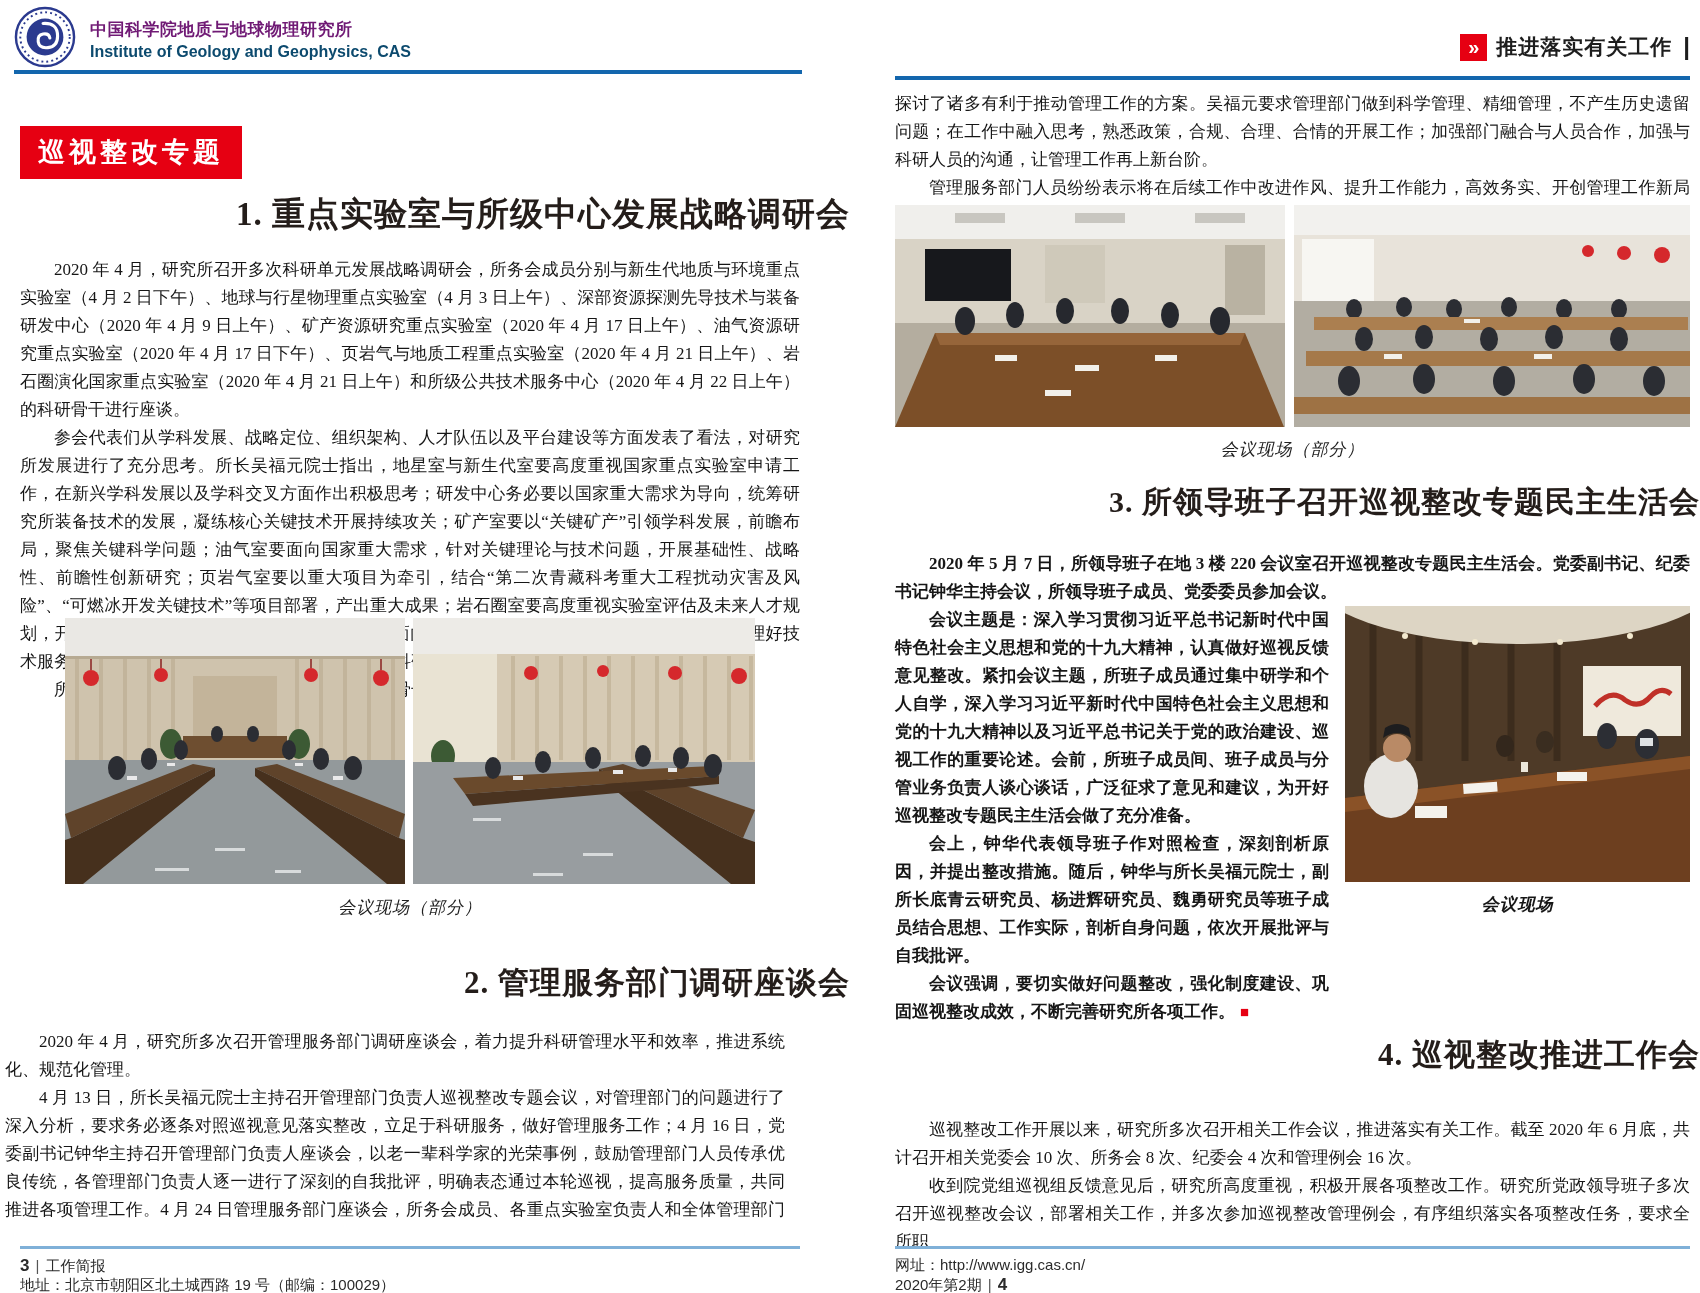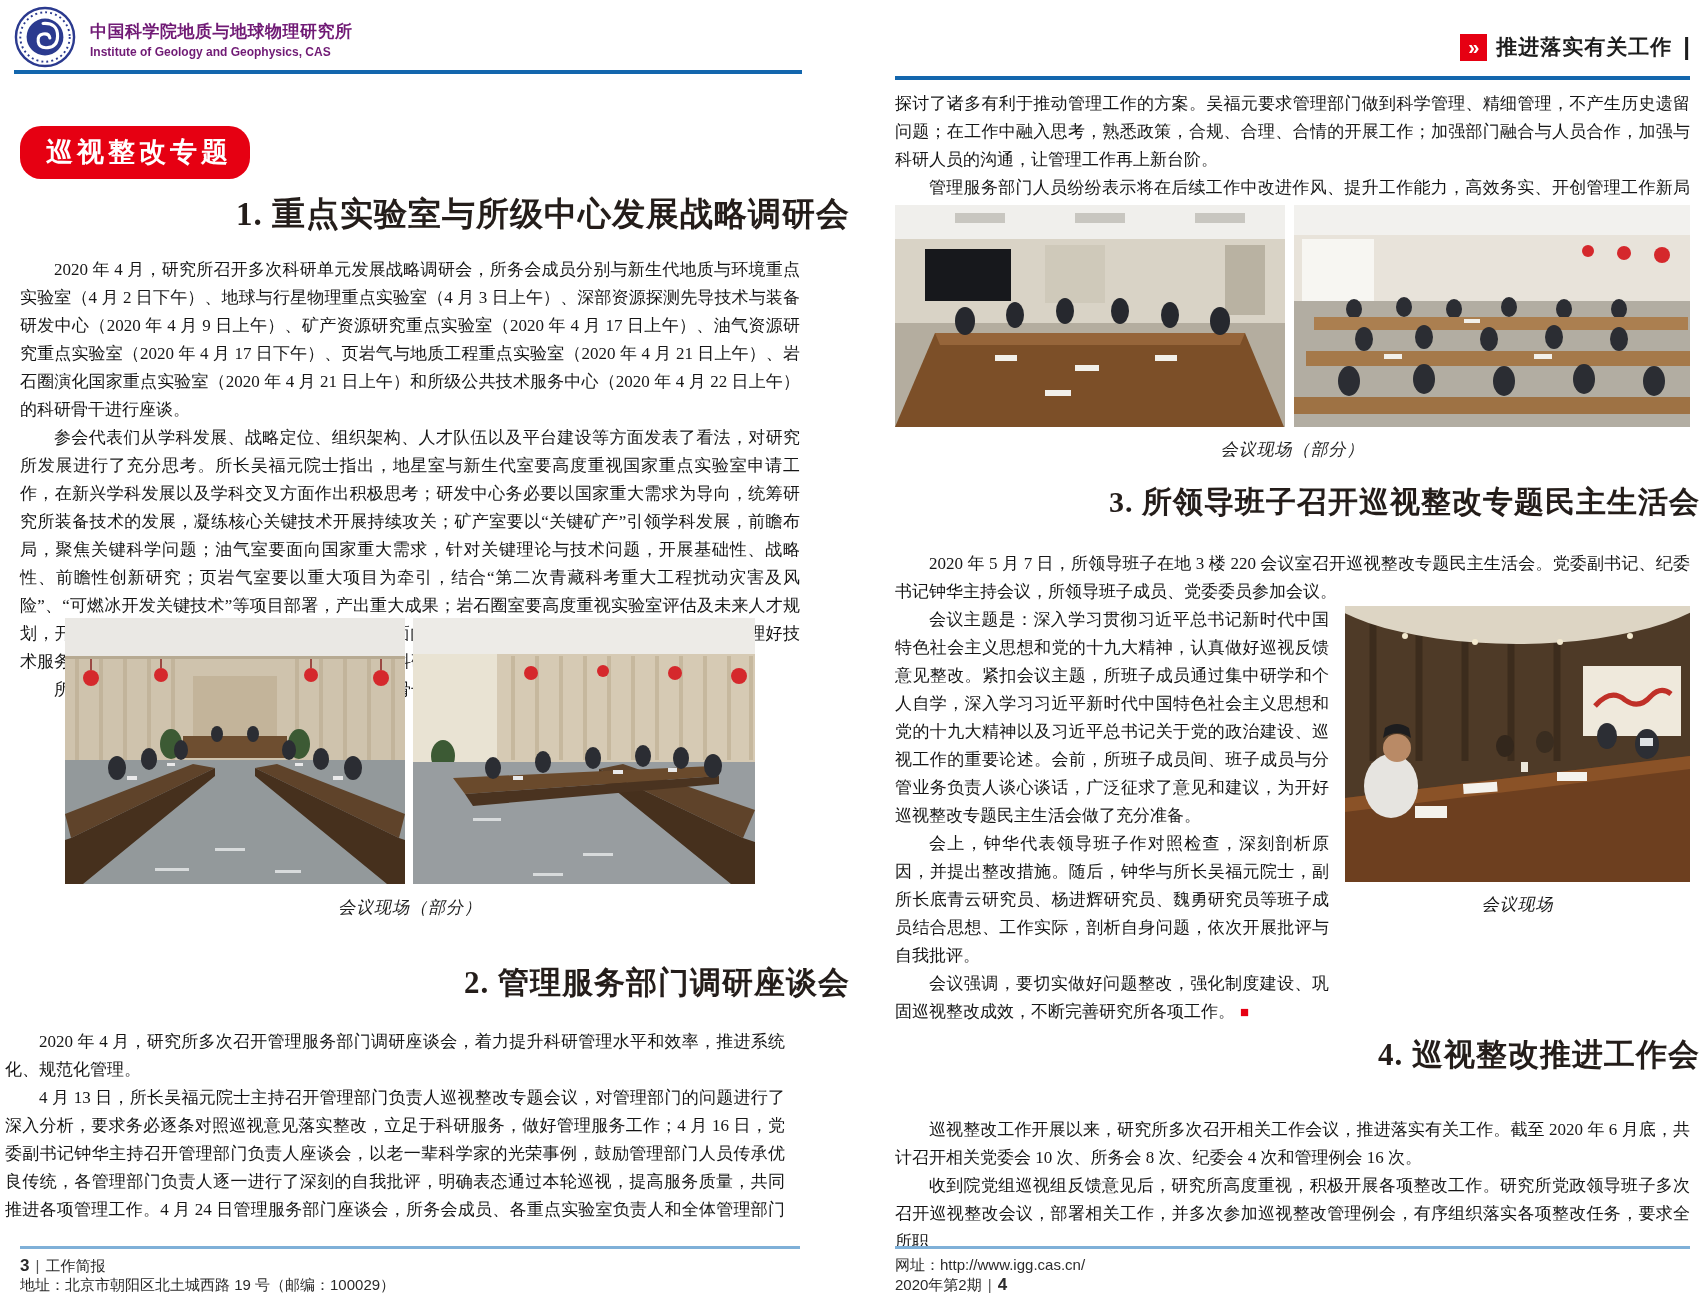--- a/index.html
+++ b/index.html
@@ -6,46 +6,46 @@
   html,body { width:1700px; height:1293px; background:#ffffff; overflow:hidden; }
   body { position:relative; font-family:"Liberation Serif","DejaVu Serif",serif; color:#141414; }
 
   .page { position:absolute; top:0; height:1293px; }
   #page-left  { left:0;   width:850px; }
   #page-right { left:850px; width:850px; }
 
   
   .hdr-left { position:absolute; top:6px; left:14px; display:flex; align-items:center; gap:14px; }
   .org-cn { font-family:"Liberation Sans","DejaVu Sans",sans-serif; font-weight:bold; font-size:17px; color:#701a75; letter-spacing:.5px; }
-  .org-en { font-family:"Liberation Sans","DejaVu Sans",sans-serif; font-weight:bold; font-size:12px; color:#701a75; margin-top:2px; }
+  .org-en { font-family:"Liberation Sans","DejaVu Sans",sans-serif; font-weight:bold; font-size:16px; color:#0c4a6e; margin-top:2px; }
   .rule { position:absolute; height:4px; background:#1366ad; }
   .rule-l { top:70px; left:14px; width:788px; }
   .rule-r { top:76px; left:45px; width:795px; }
 
   .topic-row { position:absolute; top:33px; right:10px; display:flex; align-items:center; gap:9px; font-family:"Liberation Sans","DejaVu Sans",sans-serif; }
   .chev { width:27px; height:27px; background:#e60012; color:#fff; font-weight:bold; font-size:20px; line-height:26px; text-align:center; }
   .topic-txt { font-size:21px; font-weight:bold; color:#1d1d1d; letter-spacing:1px; }
   .topic-sep { font-size:24px; font-weight:bold; color:#1d1d1d; margin-left:2px; }
 
   .badge { position:absolute; top:126px; left:20px; background:#e60012; color:#fff;
            font-family:"Liberation Sans","DejaVu Sans",sans-serif; font-weight:bold;
-           font-size:27px; letter-spacing:4px; padding:8px 18px 9px 26px;border-radius:21px; }
+           font-size:27px; letter-spacing:4px; padding:8px 18px 9px 18px; }
 
   .sec-title { position:absolute; left:0; width:100%; text-align:right; font-weight:900; color:#241d1a; letter-spacing:1px; }
   .t1 { top:192px; font-size:33px; }
   .t2 { top:962px; font-size:31px; }
   .t3 { top:482px; font-size:30px; }
   .t4 { top:1034px; font-size:31px; }
 
   .body { position:absolute; font-size:17px; line-height:28px; text-align:justify; color:#161616; }
   .body p.indent { text-indent:2em; }
   .s1 { top:256px; left:20px; width:780px; }
   .s2 { top:1028px; left:5px; width:780px; height:196px; overflow:hidden; }
   .cont { top:90px; left:45px; width:795px; }
-  .s3 { top:550px; left:45px; width:795px; }
+  .s3 { top:550px; left:45px; width:795px;font-weight:bold; }
   .s4 { top:1116px; left:45px; width:795px; height:130px; overflow:hidden; }
 
   .sq { color:#e60012; font-size:15px; margin-left:5px; }
 
   .photos { position:absolute; display:flex; justify-content:center; gap:8px; }
   .pl1 { top:618px; left:20px; width:780px; height:266px; }
   .pr1 { top:205px; left:45px; width:795px; height:222px; gap:9px; }
   .photo { overflow:hidden; }
   .photo svg { display:block; width:100%; height:100%; }
 

